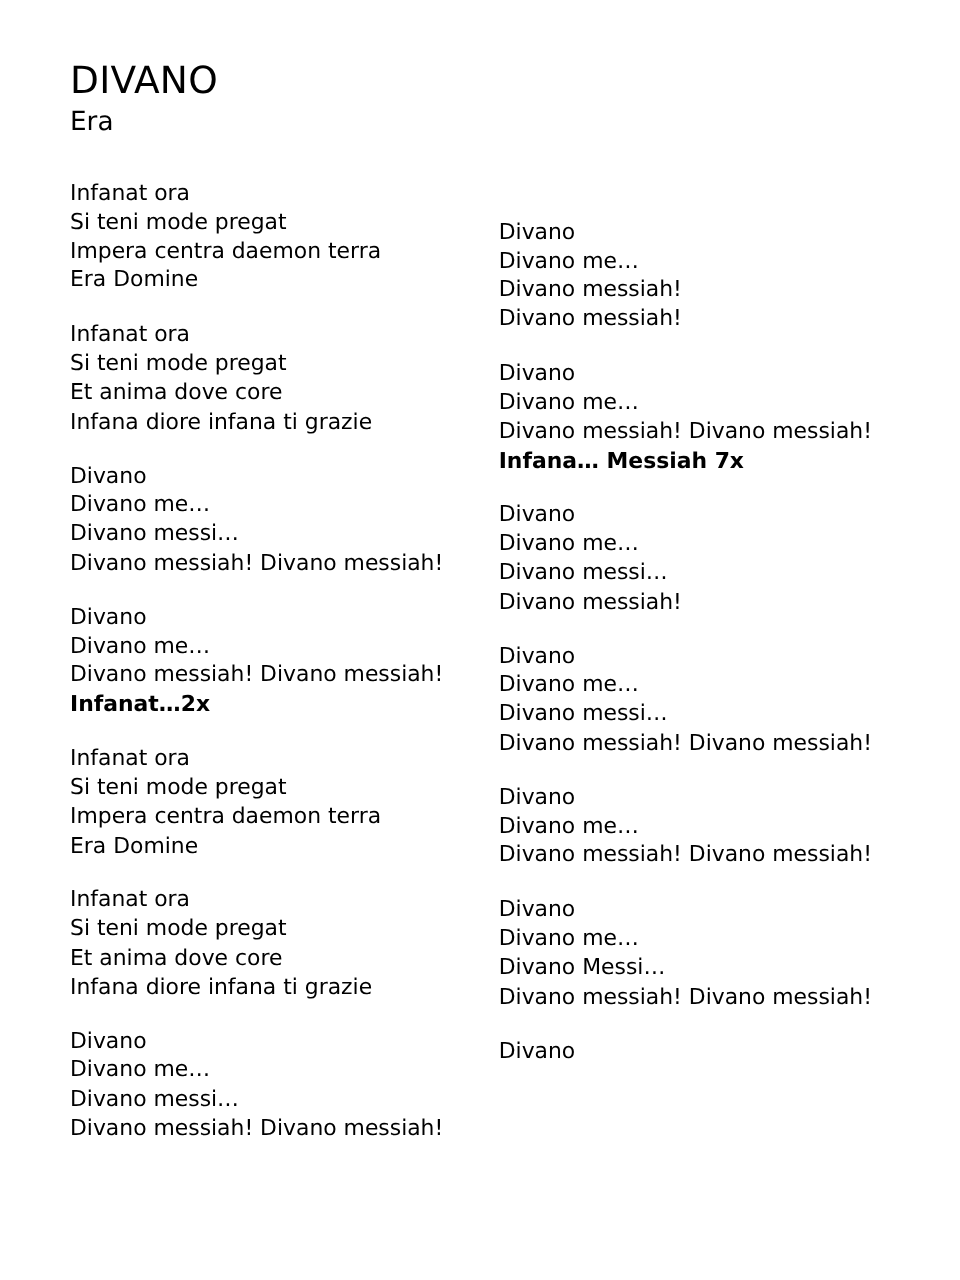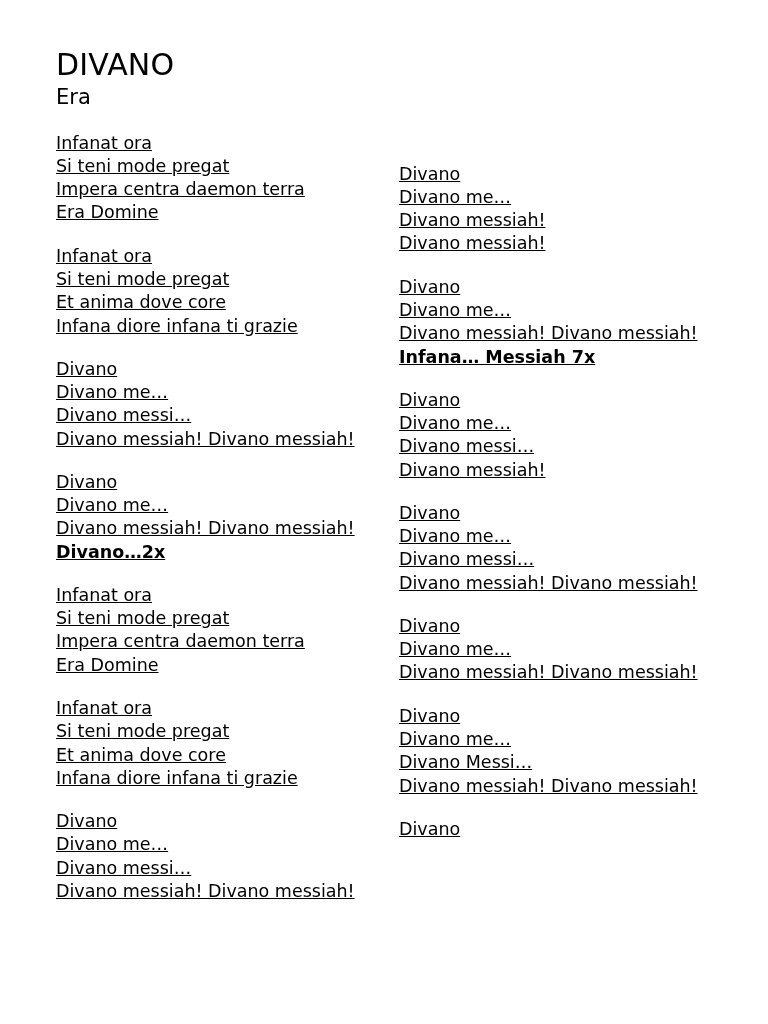--- a/index.html
+++ b/index.html
@@ -25,39 +25,38 @@
     font-size: 30px;
     font-weight: normal;
     line-height: 1.15;
     margin: 0 0 2px 0;
     letter-spacing: 0.2px;
   }
   .doc-subtitle {
     font-size: 21px;
     font-weight: normal;
     line-height: 1.2;
-    margin: 0 0 22px 0;
+    margin: 0 0 34px 0;
   }
   .columns {
     display: flex;
     flex-direction: row;
     align-items: flex-start;
     gap: 0px;
   }
   .column {
     width: 355px;
     box-sizing: border-box;
   }
   .column.right {
     padding-left: 1px;
     padding-top: 31px;
   }
   .stanza {
     margin: 0 0 20px 0;
-    text-decoration: underline;
   }
   .line {
     font-size: 17.5px;
     line-height: 1.33;
     white-space: pre-wrap;
     word-break: break-word;
   }
   .line.bold {
     font-weight: bold;
   }
@@ -85,21 +84,21 @@
         <div class="stanza">
           <div class="line">Divano</div>
           <div class="line">Divano me…</div>
           <div class="line">Divano messi…</div>
           <div class="line">Divano messiah! Divano messiah!</div>
         </div>
         <div class="stanza">
           <div class="line">Divano</div>
           <div class="line">Divano me…</div>
           <div class="line">Divano messiah! Divano messiah!</div>
-          <div class="line bold">Divano…2x</div>
+          <div class="line bold">Infanat…2x</div>
         </div>
         <div class="stanza">
           <div class="line">Infanat ora</div>
           <div class="line">Si teni mode pregat</div>
           <div class="line">Impera centra daemon terra</div>
           <div class="line">Era Domine</div>
         </div>
         <div class="stanza">
           <div class="line">Infanat ora</div>
           <div class="line">Si teni mode pregat</div>

